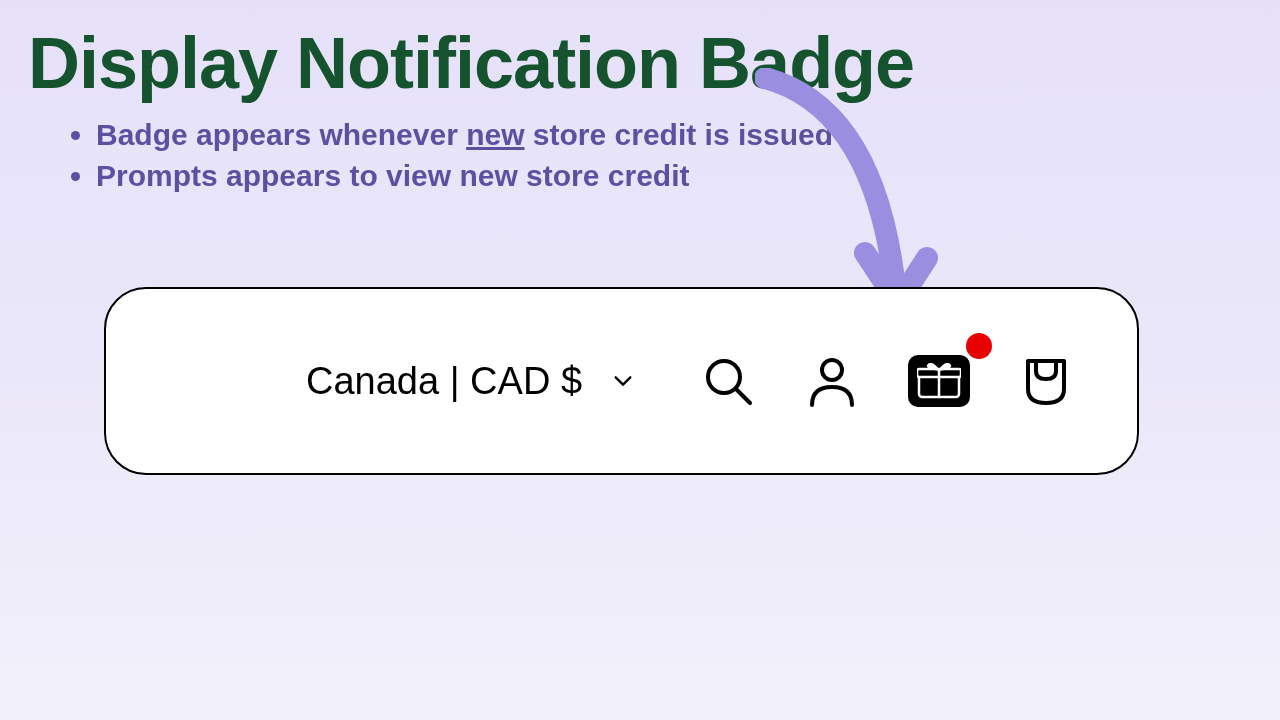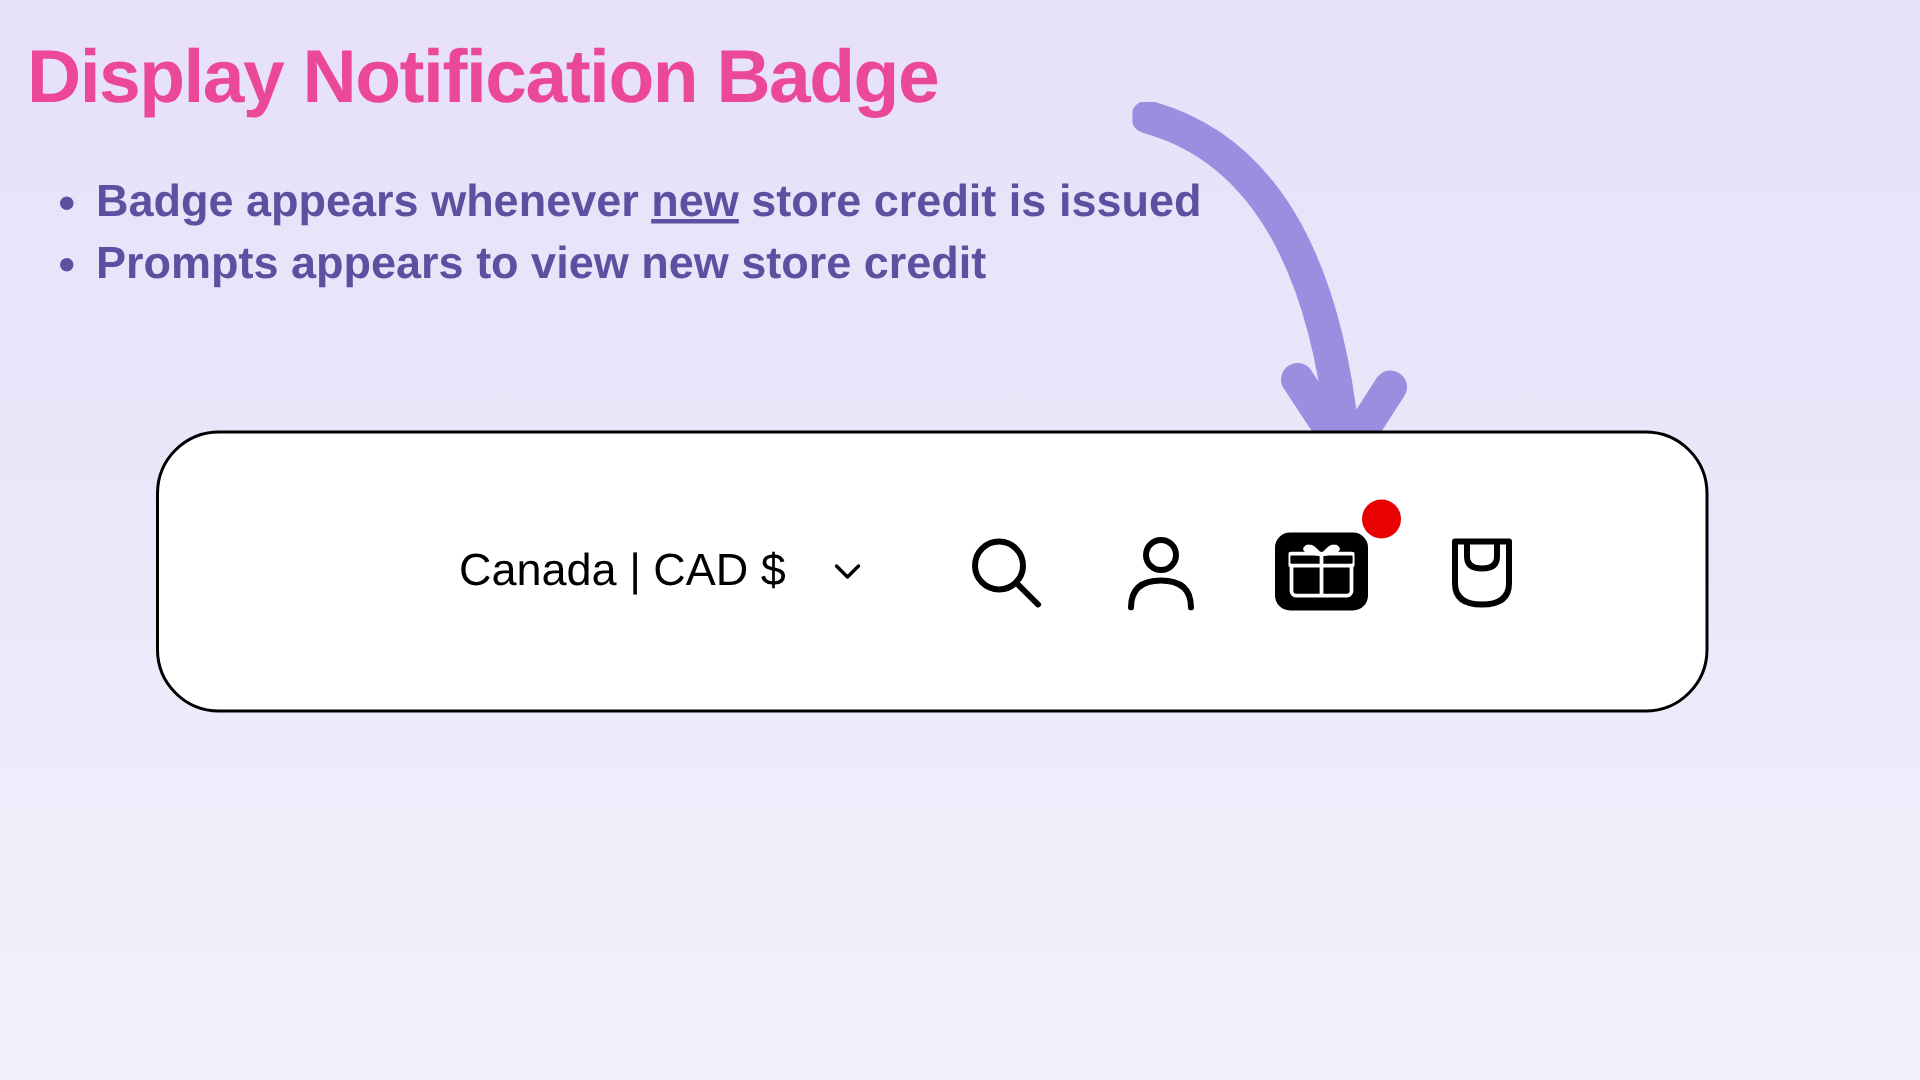--- a/index.html
+++ b/index.html
@@ -7,38 +7,39 @@
     width: 1280px;
     height: 720px;
     background: linear-gradient(180deg, #e6e1f9 0%, #ebe7fa 50%, #f3f1fb 100%);
     font-family: 'Segoe UI', Arial, sans-serif;
     position: relative;
     overflow: hidden;
   }
   .title {
     position: absolute;
     top: 22px;
-    left: 18px;
-    font-size: 50px;
+    left: 28px;
+    font-size: 72px;
     font-weight: 800;
-    color: #ec4899;
+    color: #14532d;
     letter-spacing: -1px;
   }
   .bullets {
     position: absolute;
     top: 115px;
     left: 64px;
     list-style: disc;
     color: #5d50a0;
   }
   .bullets li {
     font-size: 30px;
     font-weight: 700;
     line-height: 1.3;
     margin-bottom: 2px;
+    margin-left: 32px;
   }
   .underlined { text-decoration: underline; }
   .arrow-wrap {
     position: absolute;
     top: 68px;
     left: 755px;
     width: 200px;
     height: 260px;
   }
   .navbar {
@@ -52,21 +53,21 @@
     border-radius: 42px;
     display: flex;
     align-items: center;
     padding: 0 40px 0 200px;
     gap: 56px;
   }
   .currency-selector {
     display: flex;
     align-items: center;
     gap: 30px;
-    font-size: 30px;
+    font-size: 38px;
     font-weight: 500;
     color: #000;
     cursor: pointer;
     text-align: center;
   }
   .chevron {
     width: 22px;
     height: 22px;
   }
   .nav-icons {

